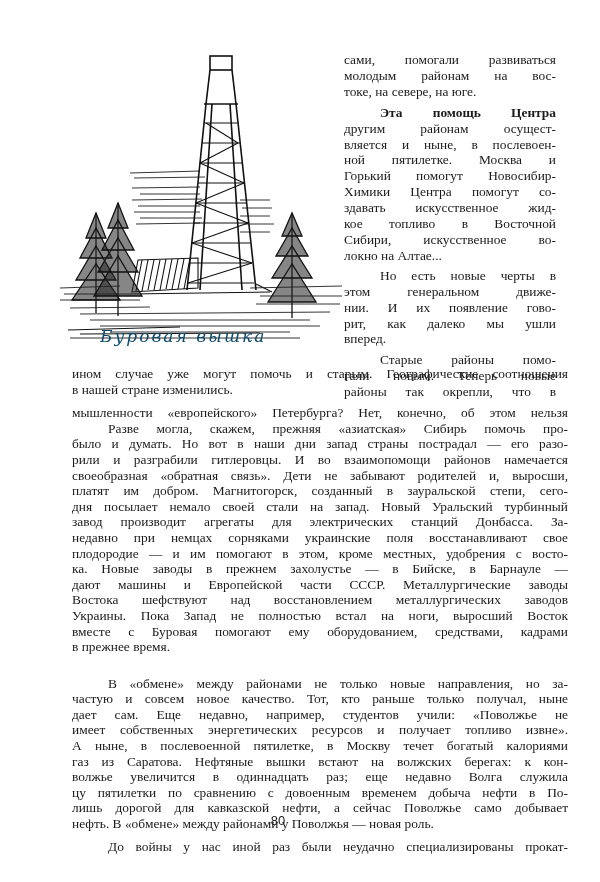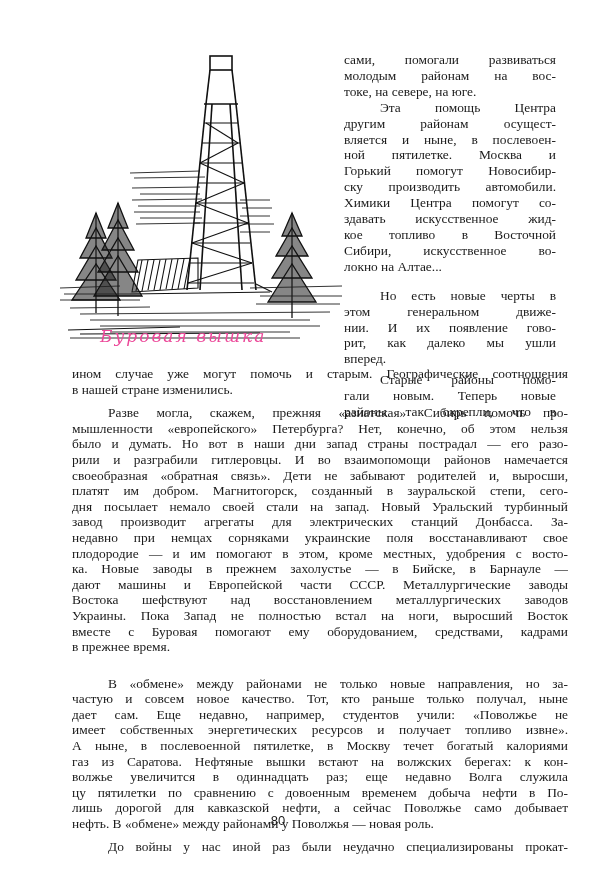--- a/index.html
+++ b/index.html
@@ -1,21 +1,21 @@
 <!DOCTYPE html>
 <html><head>
 <meta charset="utf-8">
 <style>
   html, body { margin: 0; padding: 0; background: #ffffff; }
   body { width: 600px; height: 882px; position: relative; overflow: hidden;
          font-family: "Liberation Serif", "DejaVu Serif", serif; color: #1a1a1a; }
   .page { position: absolute; left: 0; top: 0; width: 600px; height: 882px; }
   .illustration { position: absolute; left: 60px; top: 48px; width: 282px; height: 305px; }
   .caption { position: absolute; left: 100px; top: 326px; font-family: "DejaVu Serif", serif;
-             font-style: italic; font-size: 17px; letter-spacing: 2px; color: #ec4899; }
+             font-style: italic; font-size: 17px; letter-spacing: 2px; color: #0c4a6e; }
   .rcol { position: absolute; left: 344px; width: 212px; font-size: 13.4px; line-height: 15.9px;
           text-align: justify; }
   .full { position: absolute; left: 72px; width: 496px; font-size: 13.4px; line-height: 15.6px;
           text-align: justify; }
   .line { display: block; text-align: justify; text-align-last: justify; white-space: nowrap; }
   .line.last { text-align-last: left; }
   .pagenum { position: absolute; top: 813px; left: 0; width: 556px; text-align: center;
              font-family: "Liberation Sans", sans-serif; font-size: 13px; }
 </style>
 </head>
@@ -115,48 +115,47 @@
       </g>
     </g>
   </svg>
 
   <div class="caption">Буровая вышка</div>
 
   <div class="rcol" style="top:52px;">
     <span class="line">сами, помогали развиваться</span>
     <span class="line">молодым районам на вос-</span>
     <span class="line last">токе, на севере, на юге.</span>
-    <span class="line" style="padding-left:36px;">Эта помощь Центра</span>
+    <span class="line" style="padding-left:36px;margin-top:5px;font-weight:bold;">Эта помощь Центра</span>
     <span class="line">другим районам осущест-</span>
     <span class="line">вляется и ныне, в послевоен-</span>
     <span class="line">ной пятилетке. Москва и</span>
     <span class="line">Горький помогут Новосибир-</span>
-    <span class="line">ску производить автомобили.</span>
     <span class="line">Химики Центра помогут со-</span>
     <span class="line">здавать искусственное жид-</span>
     <span class="line">кое топливо в Восточной</span>
     <span class="line">Сибири, искусственное во-</span>
     <span class="line last">локно на Алтае...</span>
-    <span class="line" style="padding-left:36px;margin-top:13px;">Но есть новые черты в</span>
+    <span class="line" style="padding-left:36px;margin-top:4px;">Но есть новые черты в</span>
     <span class="line">этом генеральном движе-</span>
     <span class="line">нии. И их появление гово-</span>
     <span class="line">рит, как далеко мы ушли</span>
     <span class="line last">вперед.</span>
     <span class="line" style="padding-left:36px;margin-top:5px;">Старые районы помо-</span>
     <span class="line">гали новым. Теперь новые</span>
     <span class="line">районы так окрепли, что в</span>
   </div>
 
   <div class="full" style="top:366px;">
     <span class="line">ином случае уже могут помочь и старым. Географические соотношения</span>
     <span class="line last">в нашей стране изменились.</span>
 
     <div style="margin-top:8px;">
+      <span class="line">мышленности «европейского» Петербурга? Нет, конечно, об этом нельзя</span>
       <span class="line" style="padding-left:36px;">Разве могла, скажем, прежняя «азиатская» Сибирь помочь про-</span>
-      <span class="line">мышленности «европейского» Петербурга? Нет, конечно, об этом нельзя</span>
       <span class="line">было и думать. Но вот в наши дни запад страны пострадал — его разо-</span>
       <span class="line">рили и разграбили гитлеровцы. И во взаимопомощи районов намечается</span>
       <span class="line">своеобразная «обратная связь». Дети не забывают родителей и, выросши,</span>
       <span class="line">платят им добром. Магнитогорск, созданный в зауральской степи, сего-</span>
       <span class="line">дня посылает немало своей стали на запад. Новый Уральский турбинный</span>
       <span class="line">завод производит агрегаты для электрических станций Донбасса. За-</span>
       <span class="line">недавно при немцах сорняками украинские поля восстанавливают свое</span>
       <span class="line">плодородие — и им помогают в этом, кроме местных, удобрения с восто-</span>
       <span class="line">ка. Новые заводы в прежнем захолустье — в Бийске, в Барнауле —</span>
       <span class="line">дают машины и Европейской части СССР. Металлургические заводы</span>

